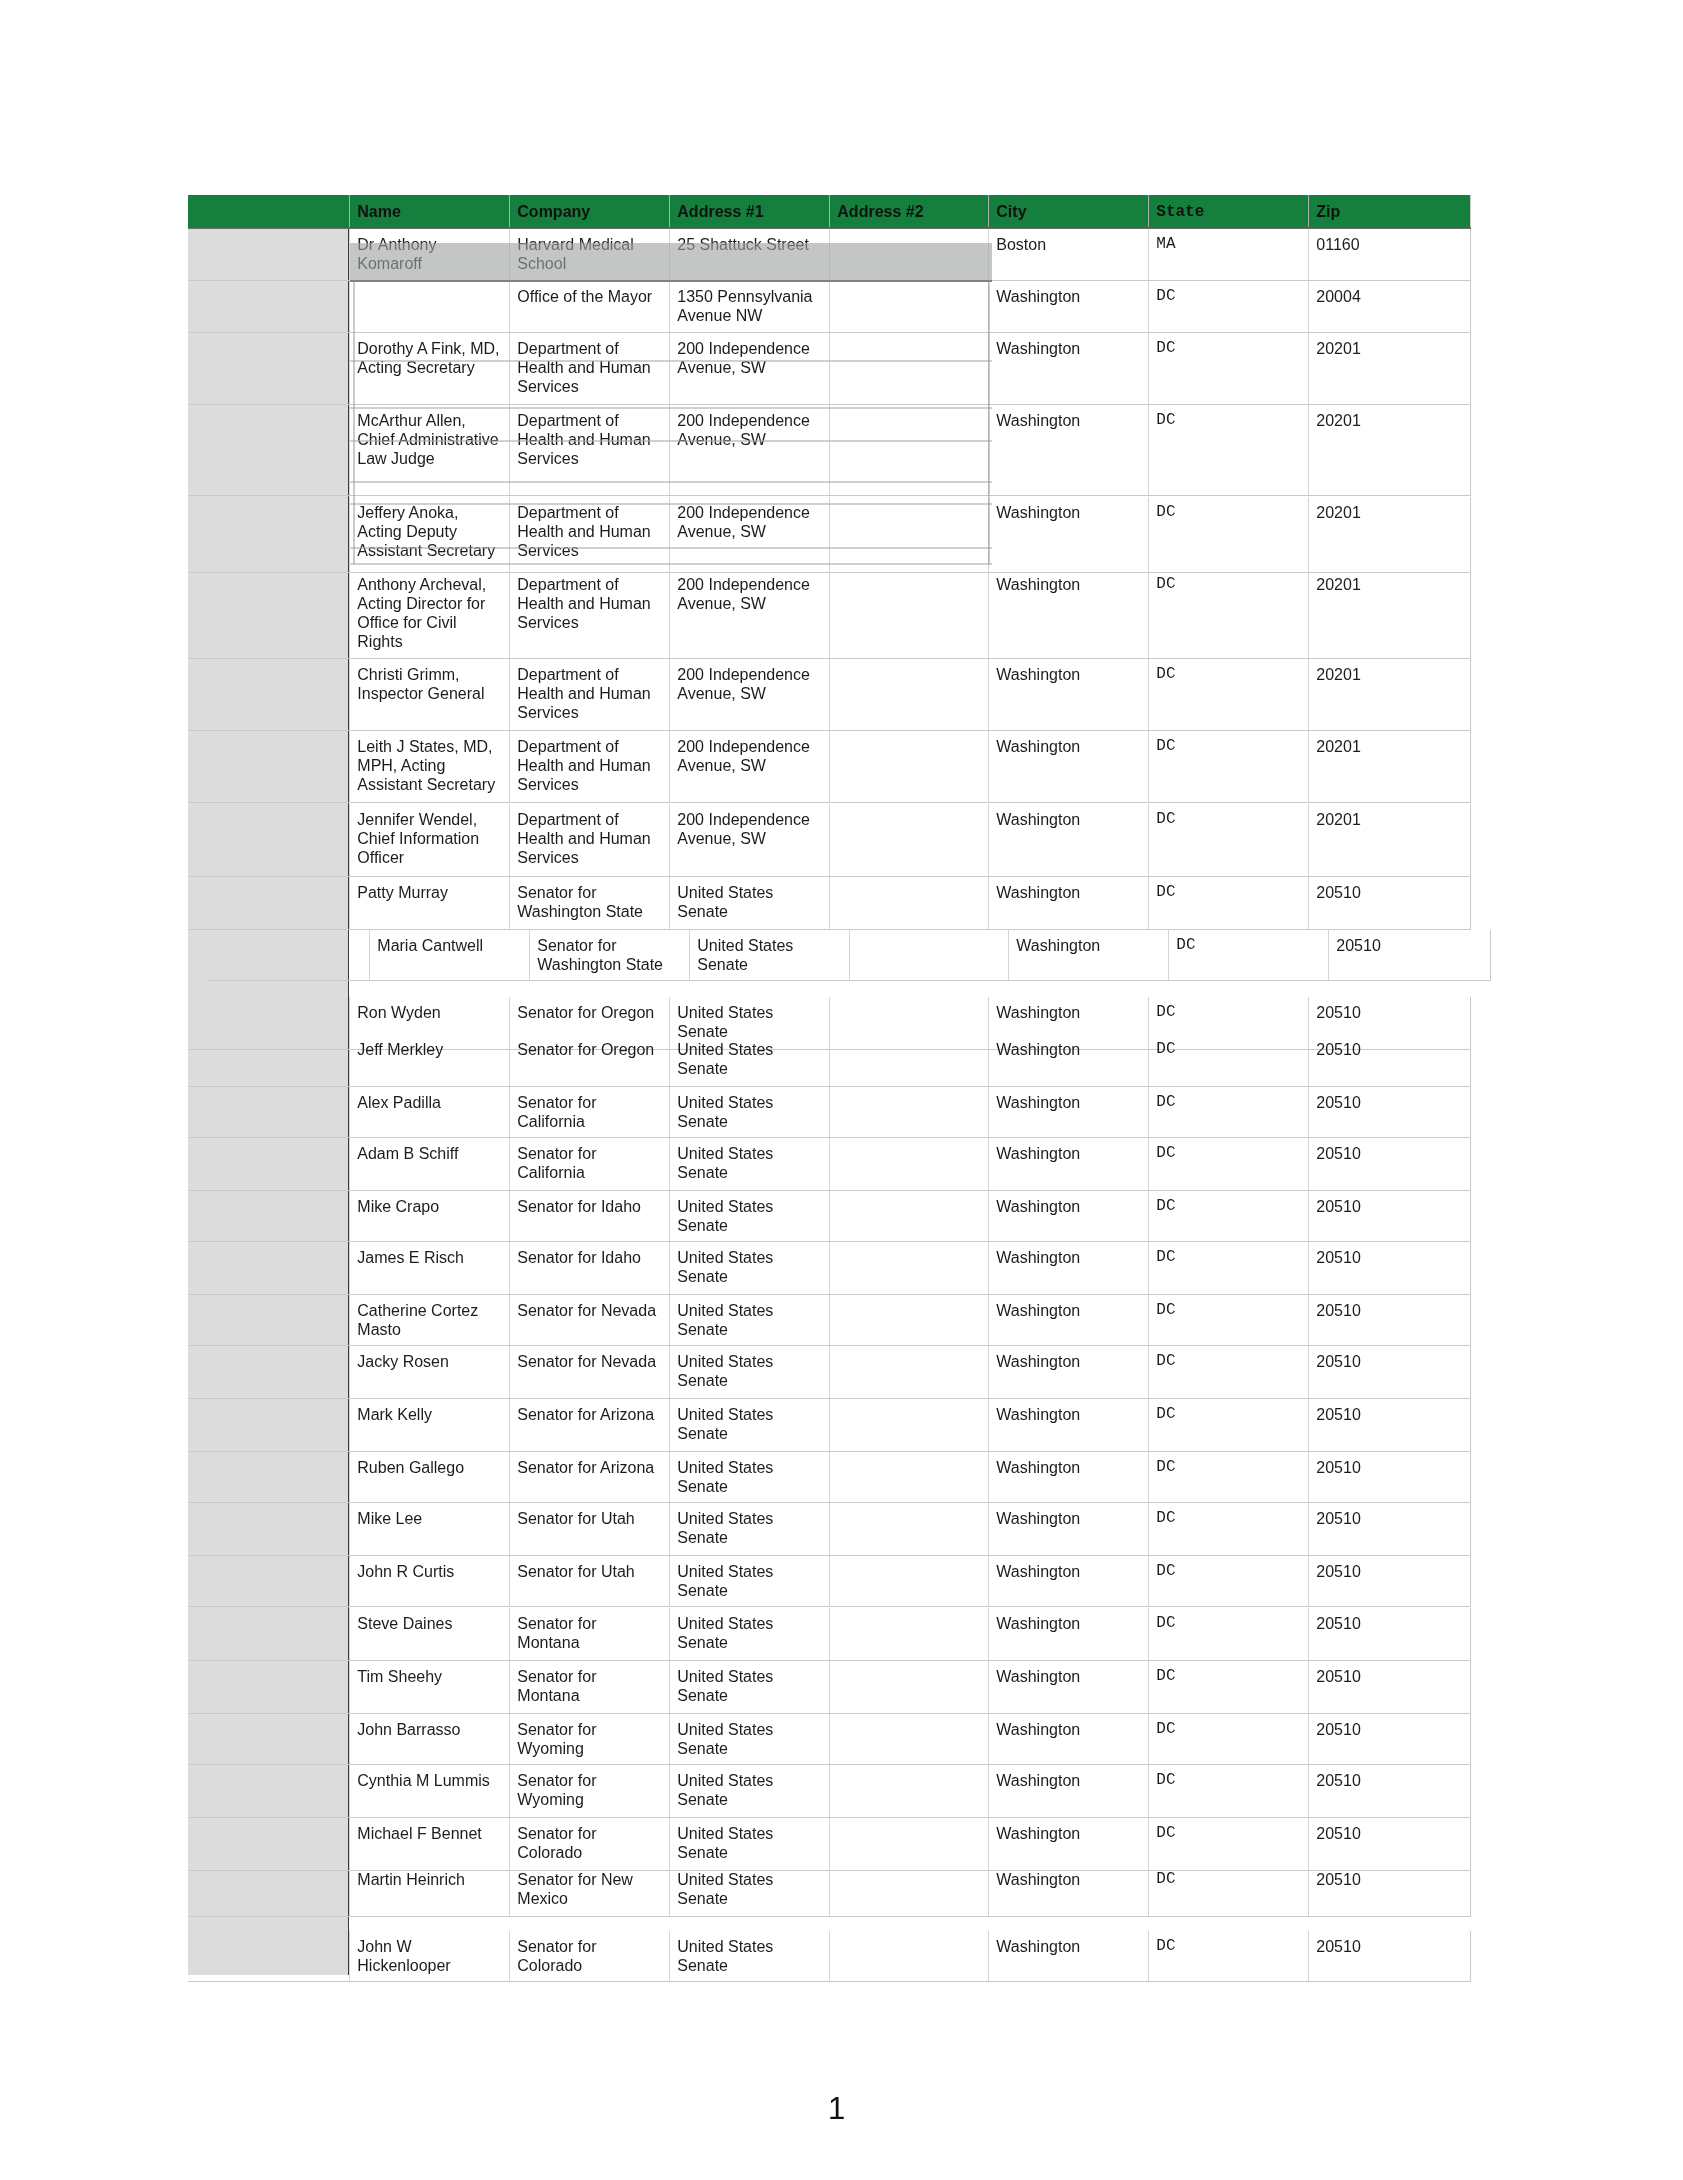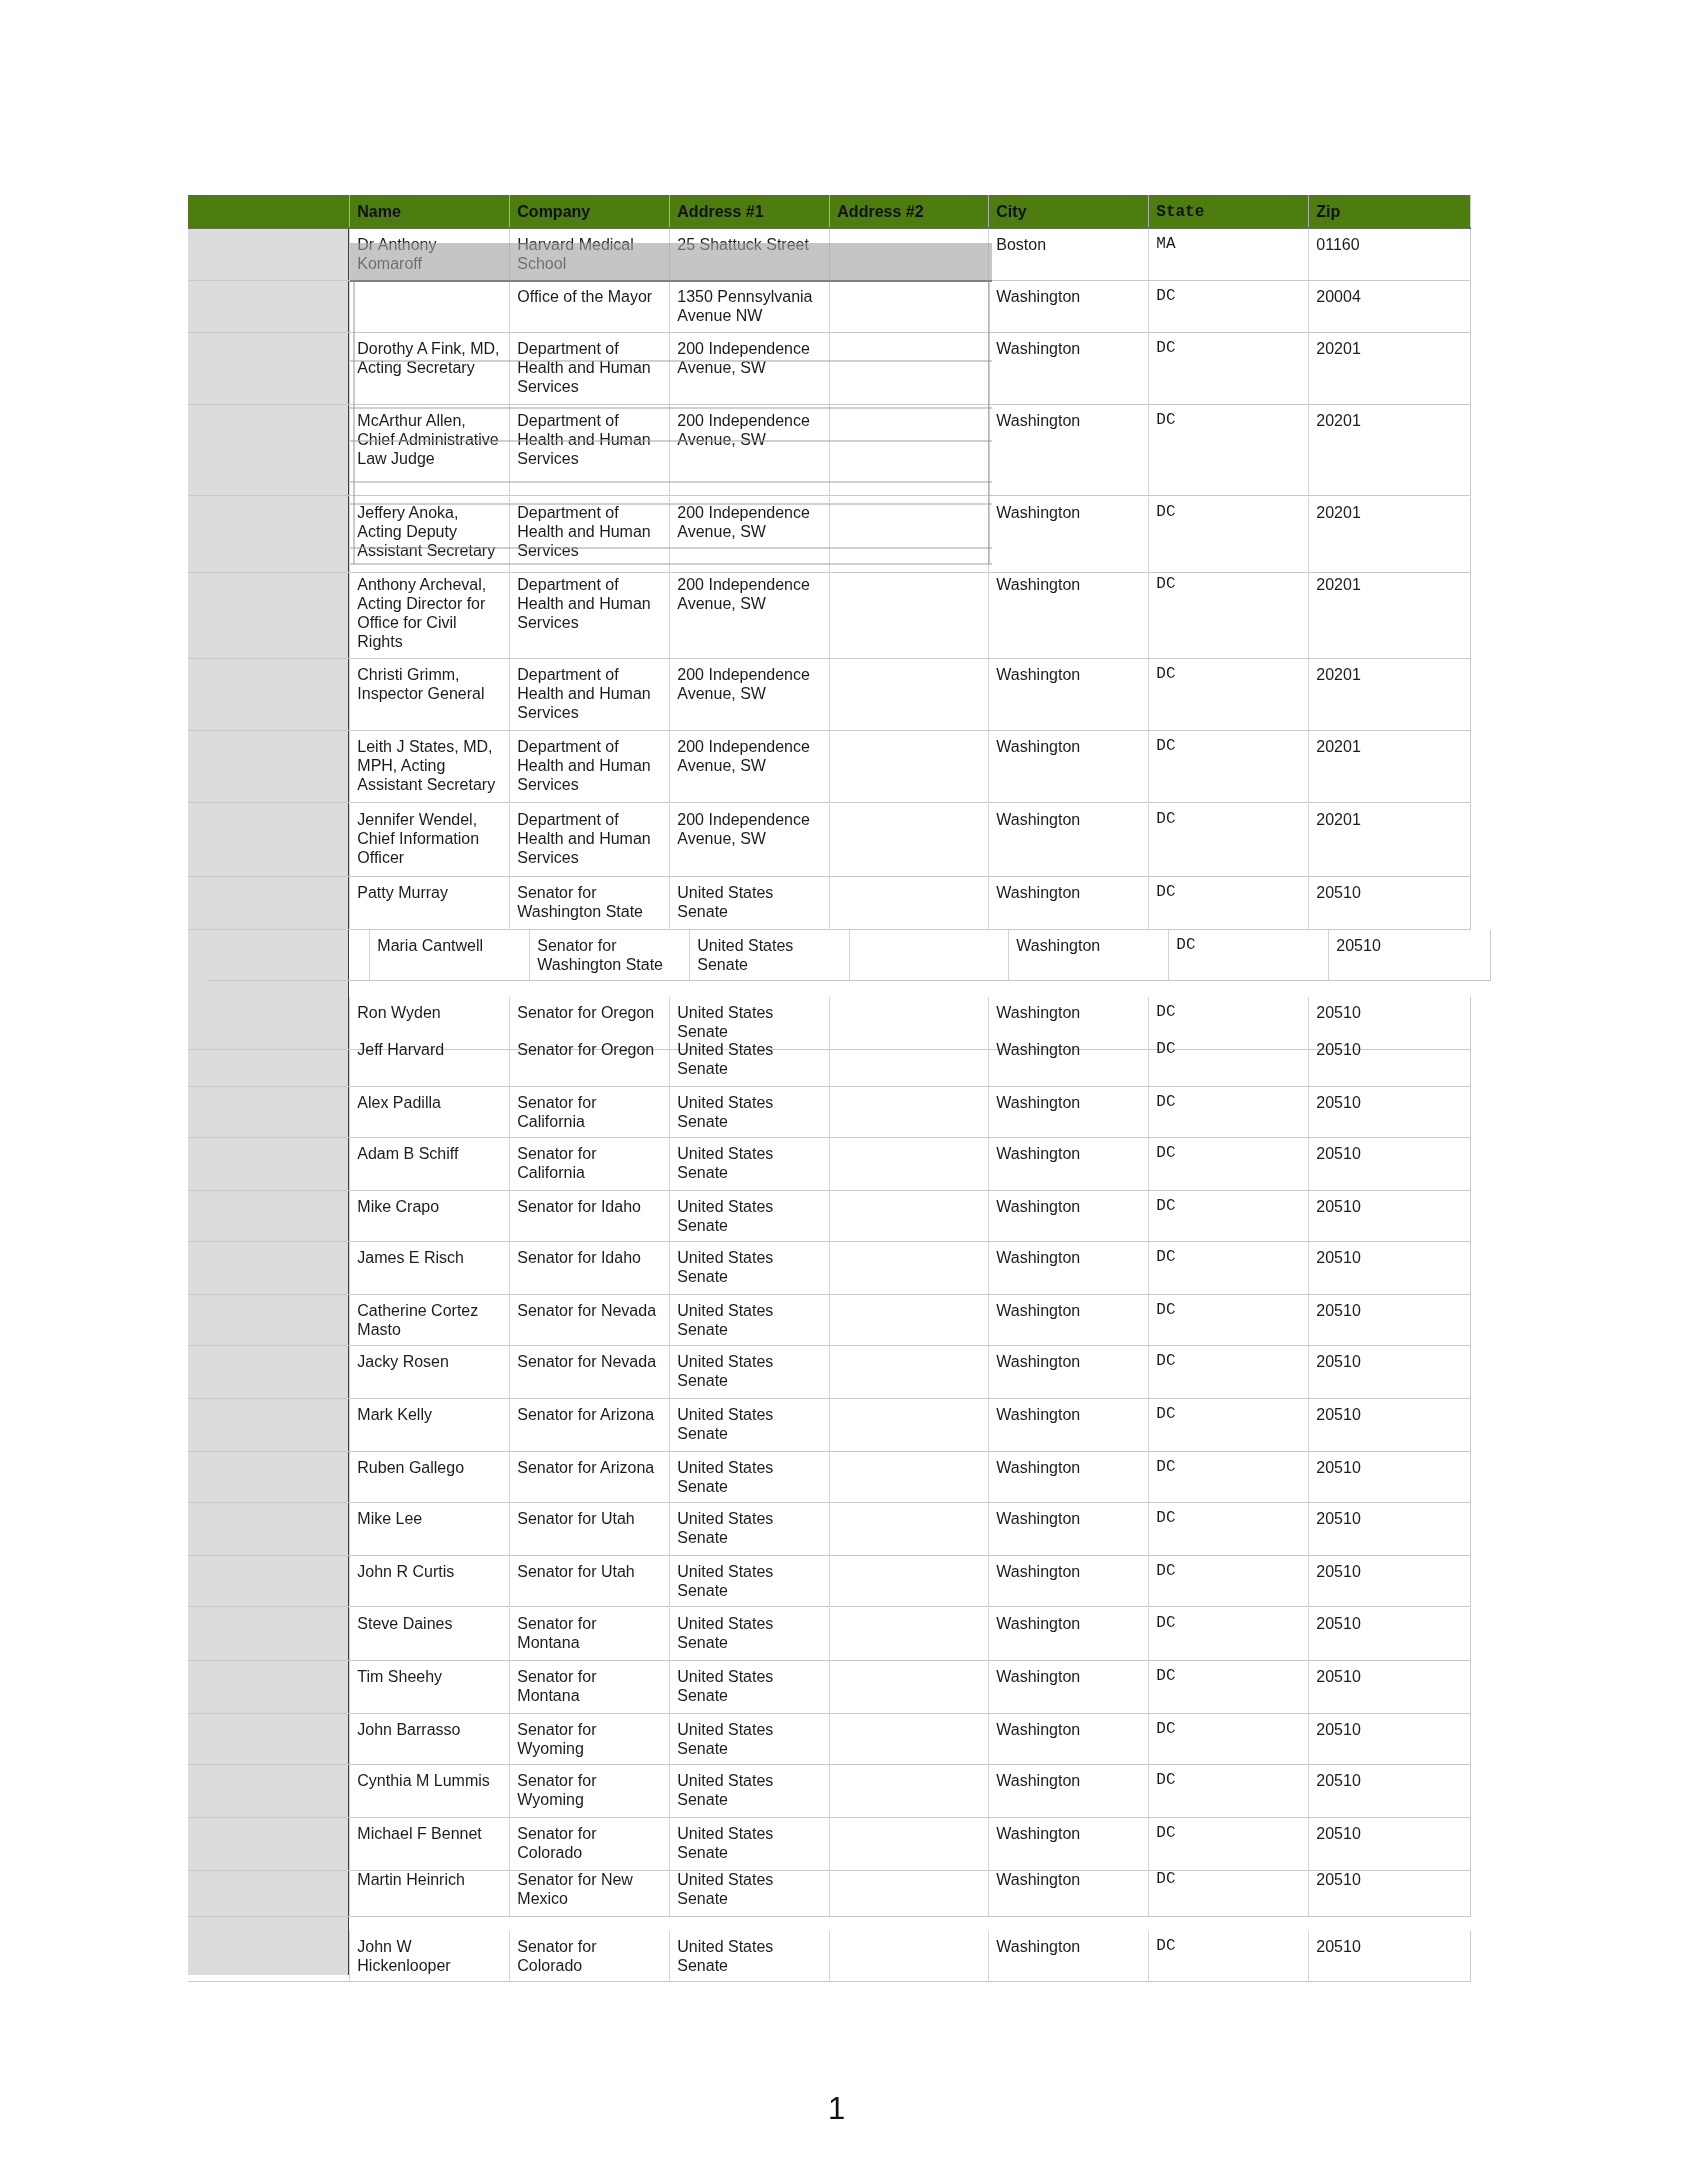--- a/index.html
+++ b/index.html
@@ -1,20 +1,20 @@
 <!DOCTYPE html>
 <html style="font-size:14.6px"><head>
 <meta charset="utf-8">
 <style>
   html, body { margin:0; padding:0; background:#ffffff; }
   body { width:1684px; height:2180px; position:relative; overflow:hidden;
          font-family:"Liberation Sans", sans-serif; color:#1c1c1c; }
   #sheet { position:absolute; left:188px; top:195px; width:1283px; }
   .hdr { position:absolute; left:0; top:0; width:1283px; height:34px;
-         background:#4d7c0f; border-bottom:1.8px solid #6e6e6e; box-sizing:border-box; }
+         background:#15803d; border-bottom:1.8px solid #6e6e6e; box-sizing:border-box; }
   .gutter-col { position:absolute; left:0; top:34px; width:161px; background:#dcdcdc;
                 border-right:1.8px solid #3a3a3a; box-sizing:border-box; }
   .row { position:absolute; left:0; width:1283px; border-bottom:0.9px solid #c9c9c9;
          box-sizing:border-box; }
   .cell { position:absolute; top:0; height:100%; box-sizing:border-box;
           padding:6.4px 7.3px 0 7.3px; font-size:16px; line-height:19px;
           border-left:0.9px solid #d4d4d4; white-space:normal; word-wrap:break-word; }
   .hcell { position:absolute; top:0; height:32px; box-sizing:border-box;
            padding:8.2px 7.3px 0 7.3px; font-size:16px; font-weight:bold; line-height:18.3px;
            border-left:0.9px solid #aeb0af; color:#111; }
@@ -168,21 +168,21 @@
         <div class="cell c1">Ron Wyden</div>
         <div class="cell c2">Senator for Oregon</div>
         <div class="cell c3">United States Senate</div>
         <div class="cell c4"></div>
         <div class="cell c5">Washington</div>
         <div class="cell c6">DC</div>
         <div class="cell c7">20510</div>
       </div>
       <div class="row" style="top: 839px; height: 53px;">
         <div class="cell c0 gut"></div>
-        <div class="cell c1">Jeff Harvard</div>
+        <div class="cell c1">Jeff Merkley</div>
         <div class="cell c2">Senator for Oregon</div>
         <div class="cell c3">United States Senate</div>
         <div class="cell c4"></div>
         <div class="cell c5">Washington</div>
         <div class="cell c6">DC</div>
         <div class="cell c7">20510</div>
       </div>
       <div class="row" style="top: 892px; height: 51px;">
         <div class="cell c0 gut"></div>
         <div class="cell c1">Alex Padilla</div>

